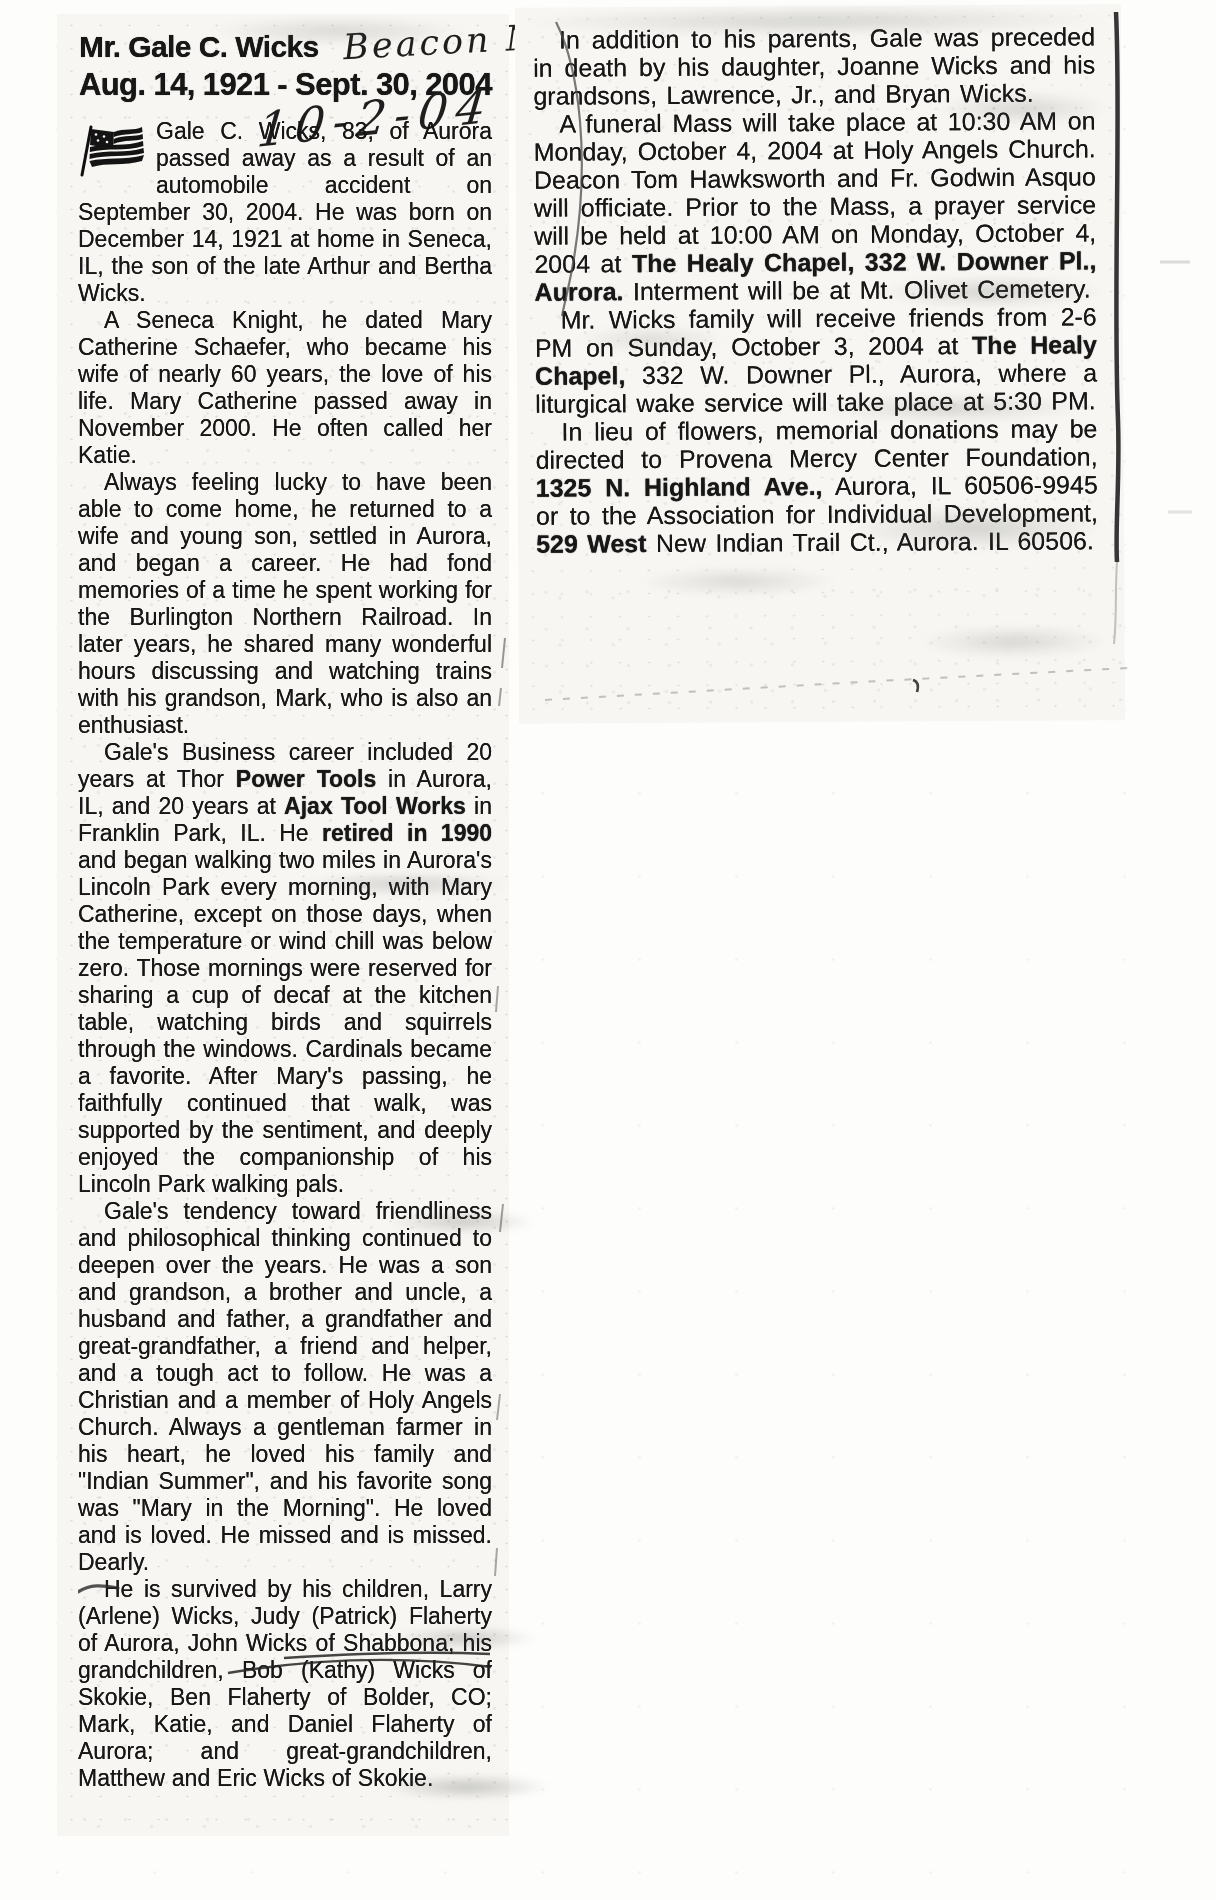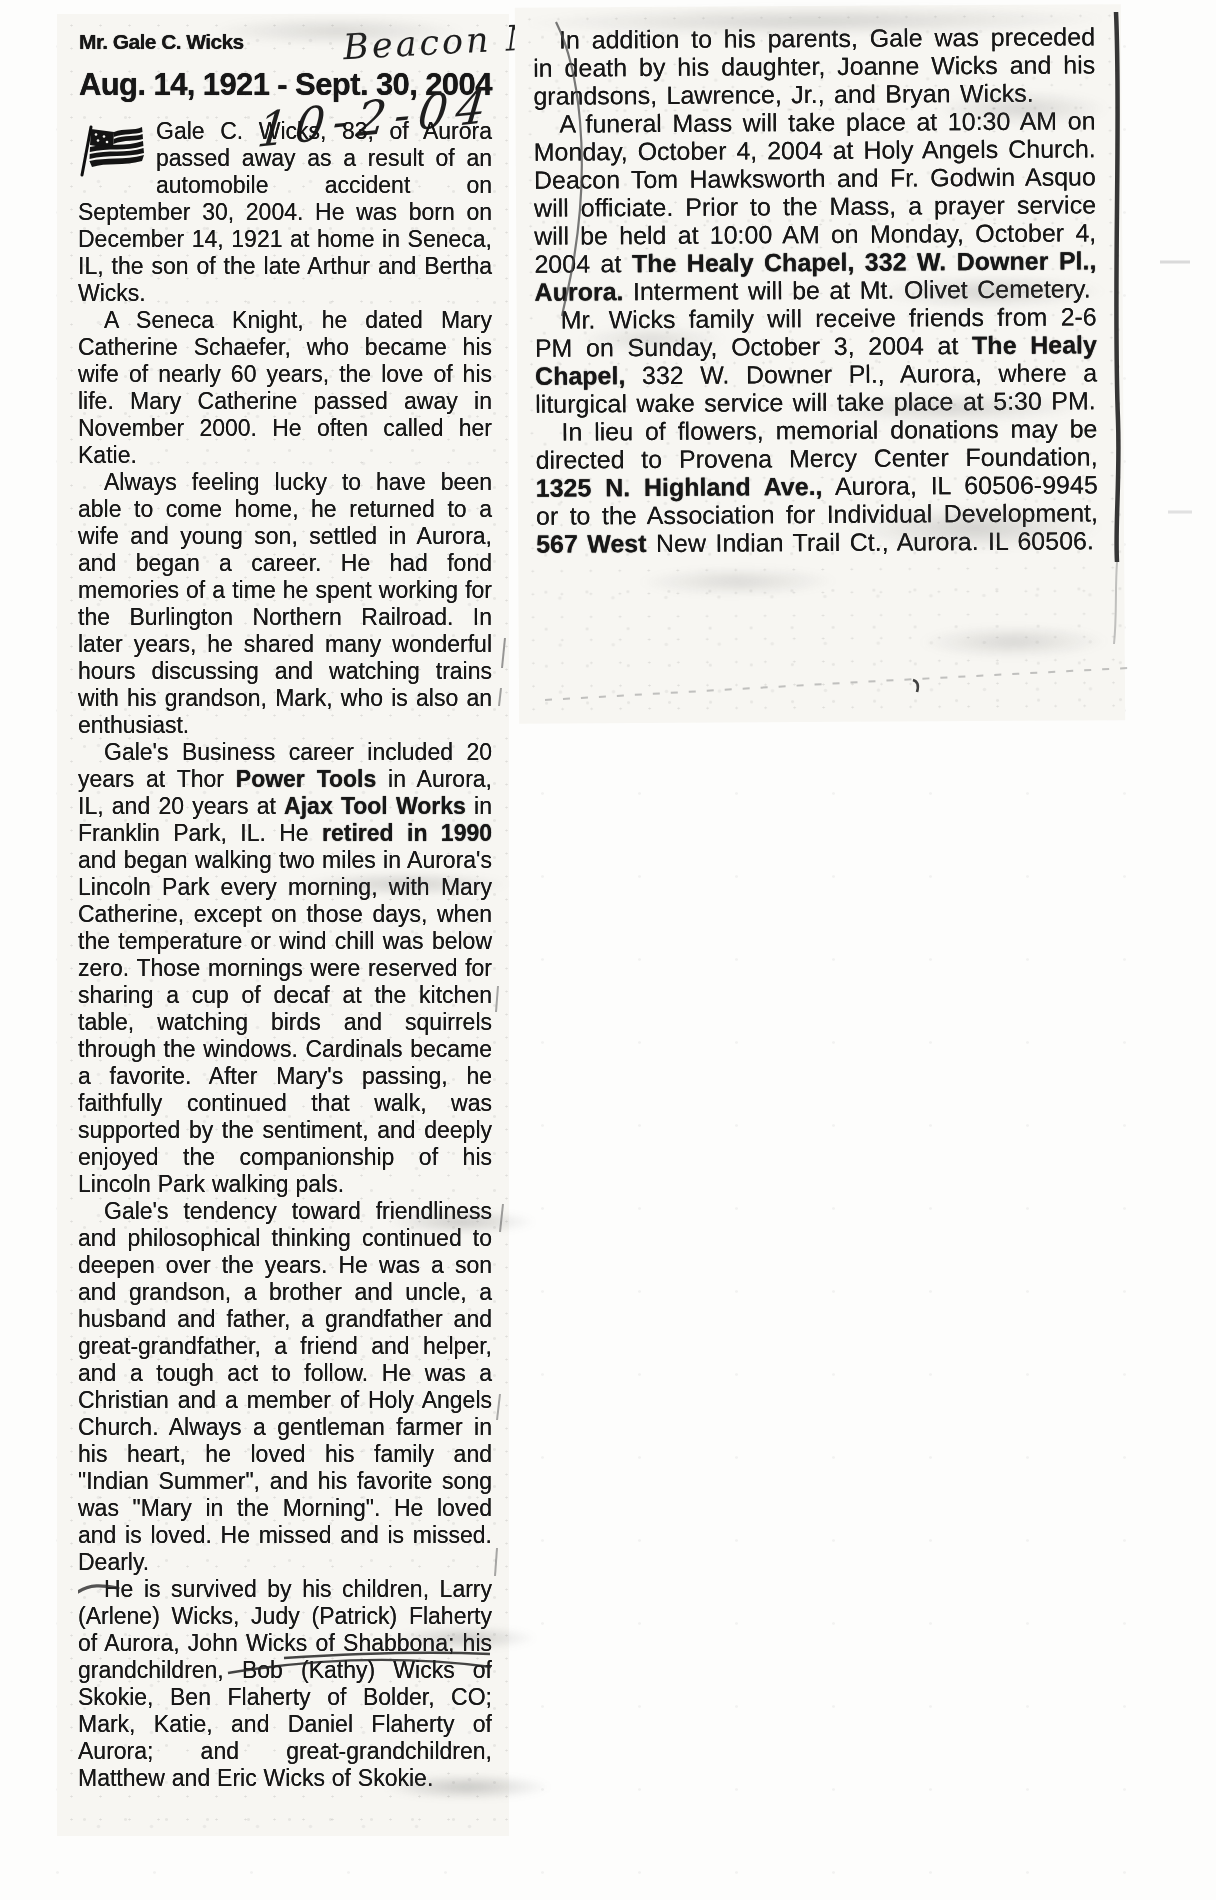--- a/index.html
+++ b/index.html
@@ -22,21 +22,21 @@
       radial-gradient(rgba(0,0,0,.065) 1px, transparent 2px) 7px 11px/41px 37px,
       radial-gradient(rgba(0,0,0,.05) 1.2px, transparent 2.4px) 15px 3px/53px 47px,
       #f7f6f2;
     color:#171717;
   }
   .clip-left{left:57px;top:14px;width:452px;height:1822px;}
   .clip-right{left:517px;top:6px;width:606px;height:716px;transform:rotate(-.35deg);}
 
   .headline{
     position:absolute;left:22px;top:16px;margin:0;
-    font-size:21px;font-weight:bold;letter-spacing:-.6px;white-space:nowrap;
+    font-size:30px;font-weight:bold;letter-spacing:-.6px;white-space:nowrap;
     text-shadow:0 0 .7px #000;
   }
   .dates{
     position:absolute;left:22px;top:53px;
     font-size:31px;font-weight:bold;letter-spacing:-.6px;white-space:nowrap;
     text-shadow:0 0 .7px #000;
   }
   .hand{
     position:absolute;font-family:"DejaVu Serif",serif;font-style:italic;
     color:#1e1e1e;white-space:nowrap;
@@ -113,21 +113,21 @@
     <div class="sm" style="left:336px;top:1612px;width:145px;height:24px;background:radial-gradient(ellipse,rgba(80,80,80,.25),transparent 70%);"></div>
     <div class="sm" style="left:325px;top:1760px;width:170px;height:26px;background:radial-gradient(ellipse,rgba(80,80,80,.28),transparent 70%);"></div>
     <div class="sm" style="left:150px;top:2px;width:260px;height:30px;background:radial-gradient(ellipse,rgba(90,90,90,.18),transparent 70%);"></div>
   </section>
 
   <section class="clip clip-right">
     <div class="coltext col-right">
       <p class="par"><span><span>In addition to his parents, Gale was preceded in death by his daughter, Joanne Wicks and his grandsons, Lawrence, Jr., and Bryan Wicks.</span></span></p>
       <p class="par"><span><span>A funeral Mass will take place at 10:30 AM on Monday, October 4, 2004 at Holy Angels Church. Deacon Tom Hawksworth and Fr. Godwin Asquo will officiate. Prior to the Mass, a prayer service will be held at 10:00 AM on Monday, October 4, 2004 at </span><span class="b">The Healy Chapel, 332 W. Downer Pl., Aurora.</span><span> Interment will be at Mt. Olivet Cemetery.</span></span></p>
       <p class="par"><span><span>Mr. Wicks family will receive friends from 2-6 PM on Sunday, October 3, 2004 at </span><span class="b">The Healy Chapel,</span><span> 332 W. Downer Pl., Aurora, where a liturgical wake service will take place at 5:30 PM.</span></span></p>
-      <p class="par"><span><span>In lieu of flowers, memorial donations may be directed to Provena Mercy Center Foundation, </span><span class="b">1325 N. Highland Ave.,</span><span> Aurora, IL 60506-9945 or to the Association for Individual Development, </span><span class="b">567 West</span><span> New Indian Trail Ct., Aurora. IL 60506.</span></span></p>
+      <p class="par"><span><span>In lieu of flowers, memorial donations may be directed to Provena Mercy Center Foundation, </span><span class="b">1325 N. Highland Ave.,</span><span> Aurora, IL 60506-9945 or to the Association for Individual Development, </span><span class="b">529 West</span><span> New Indian Trail Ct., Aurora. IL 60506.</span></span></p>
     </div>
 
     <div class="sm" style="left:10px;top:0;width:580px;height:30px;background:radial-gradient(ellipse,rgba(95,95,95,.22),transparent 72%);"></div>
     <div class="sm" style="left:420px;top:86px;width:175px;height:36px;background:radial-gradient(ellipse,rgba(95,95,95,.2),transparent 70%);"></div>
     <div class="sm" style="left:360px;top:270px;width:230px;height:34px;background:radial-gradient(ellipse,rgba(95,95,95,.22),transparent 70%);"></div>
     <div class="sm" style="left:60px;top:318px;width:150px;height:28px;background:radial-gradient(ellipse,rgba(95,95,95,.16),transparent 70%);"></div>
     <div class="sm" style="left:300px;top:388px;width:270px;height:30px;background:radial-gradient(ellipse,rgba(95,95,95,.2),transparent 70%);"></div>
     <div class="sm" style="left:330px;top:500px;width:255px;height:46px;background:radial-gradient(ellipse,rgba(95,95,95,.24),transparent 70%);"></div>
     <div class="sm" style="left:120px;top:560px;width:200px;height:30px;background:radial-gradient(ellipse,rgba(95,95,95,.18),transparent 70%);"></div>
     <div class="sm" style="left:400px;top:620px;width:190px;height:34px;background:radial-gradient(ellipse,rgba(95,95,95,.2),transparent 70%);"></div>

